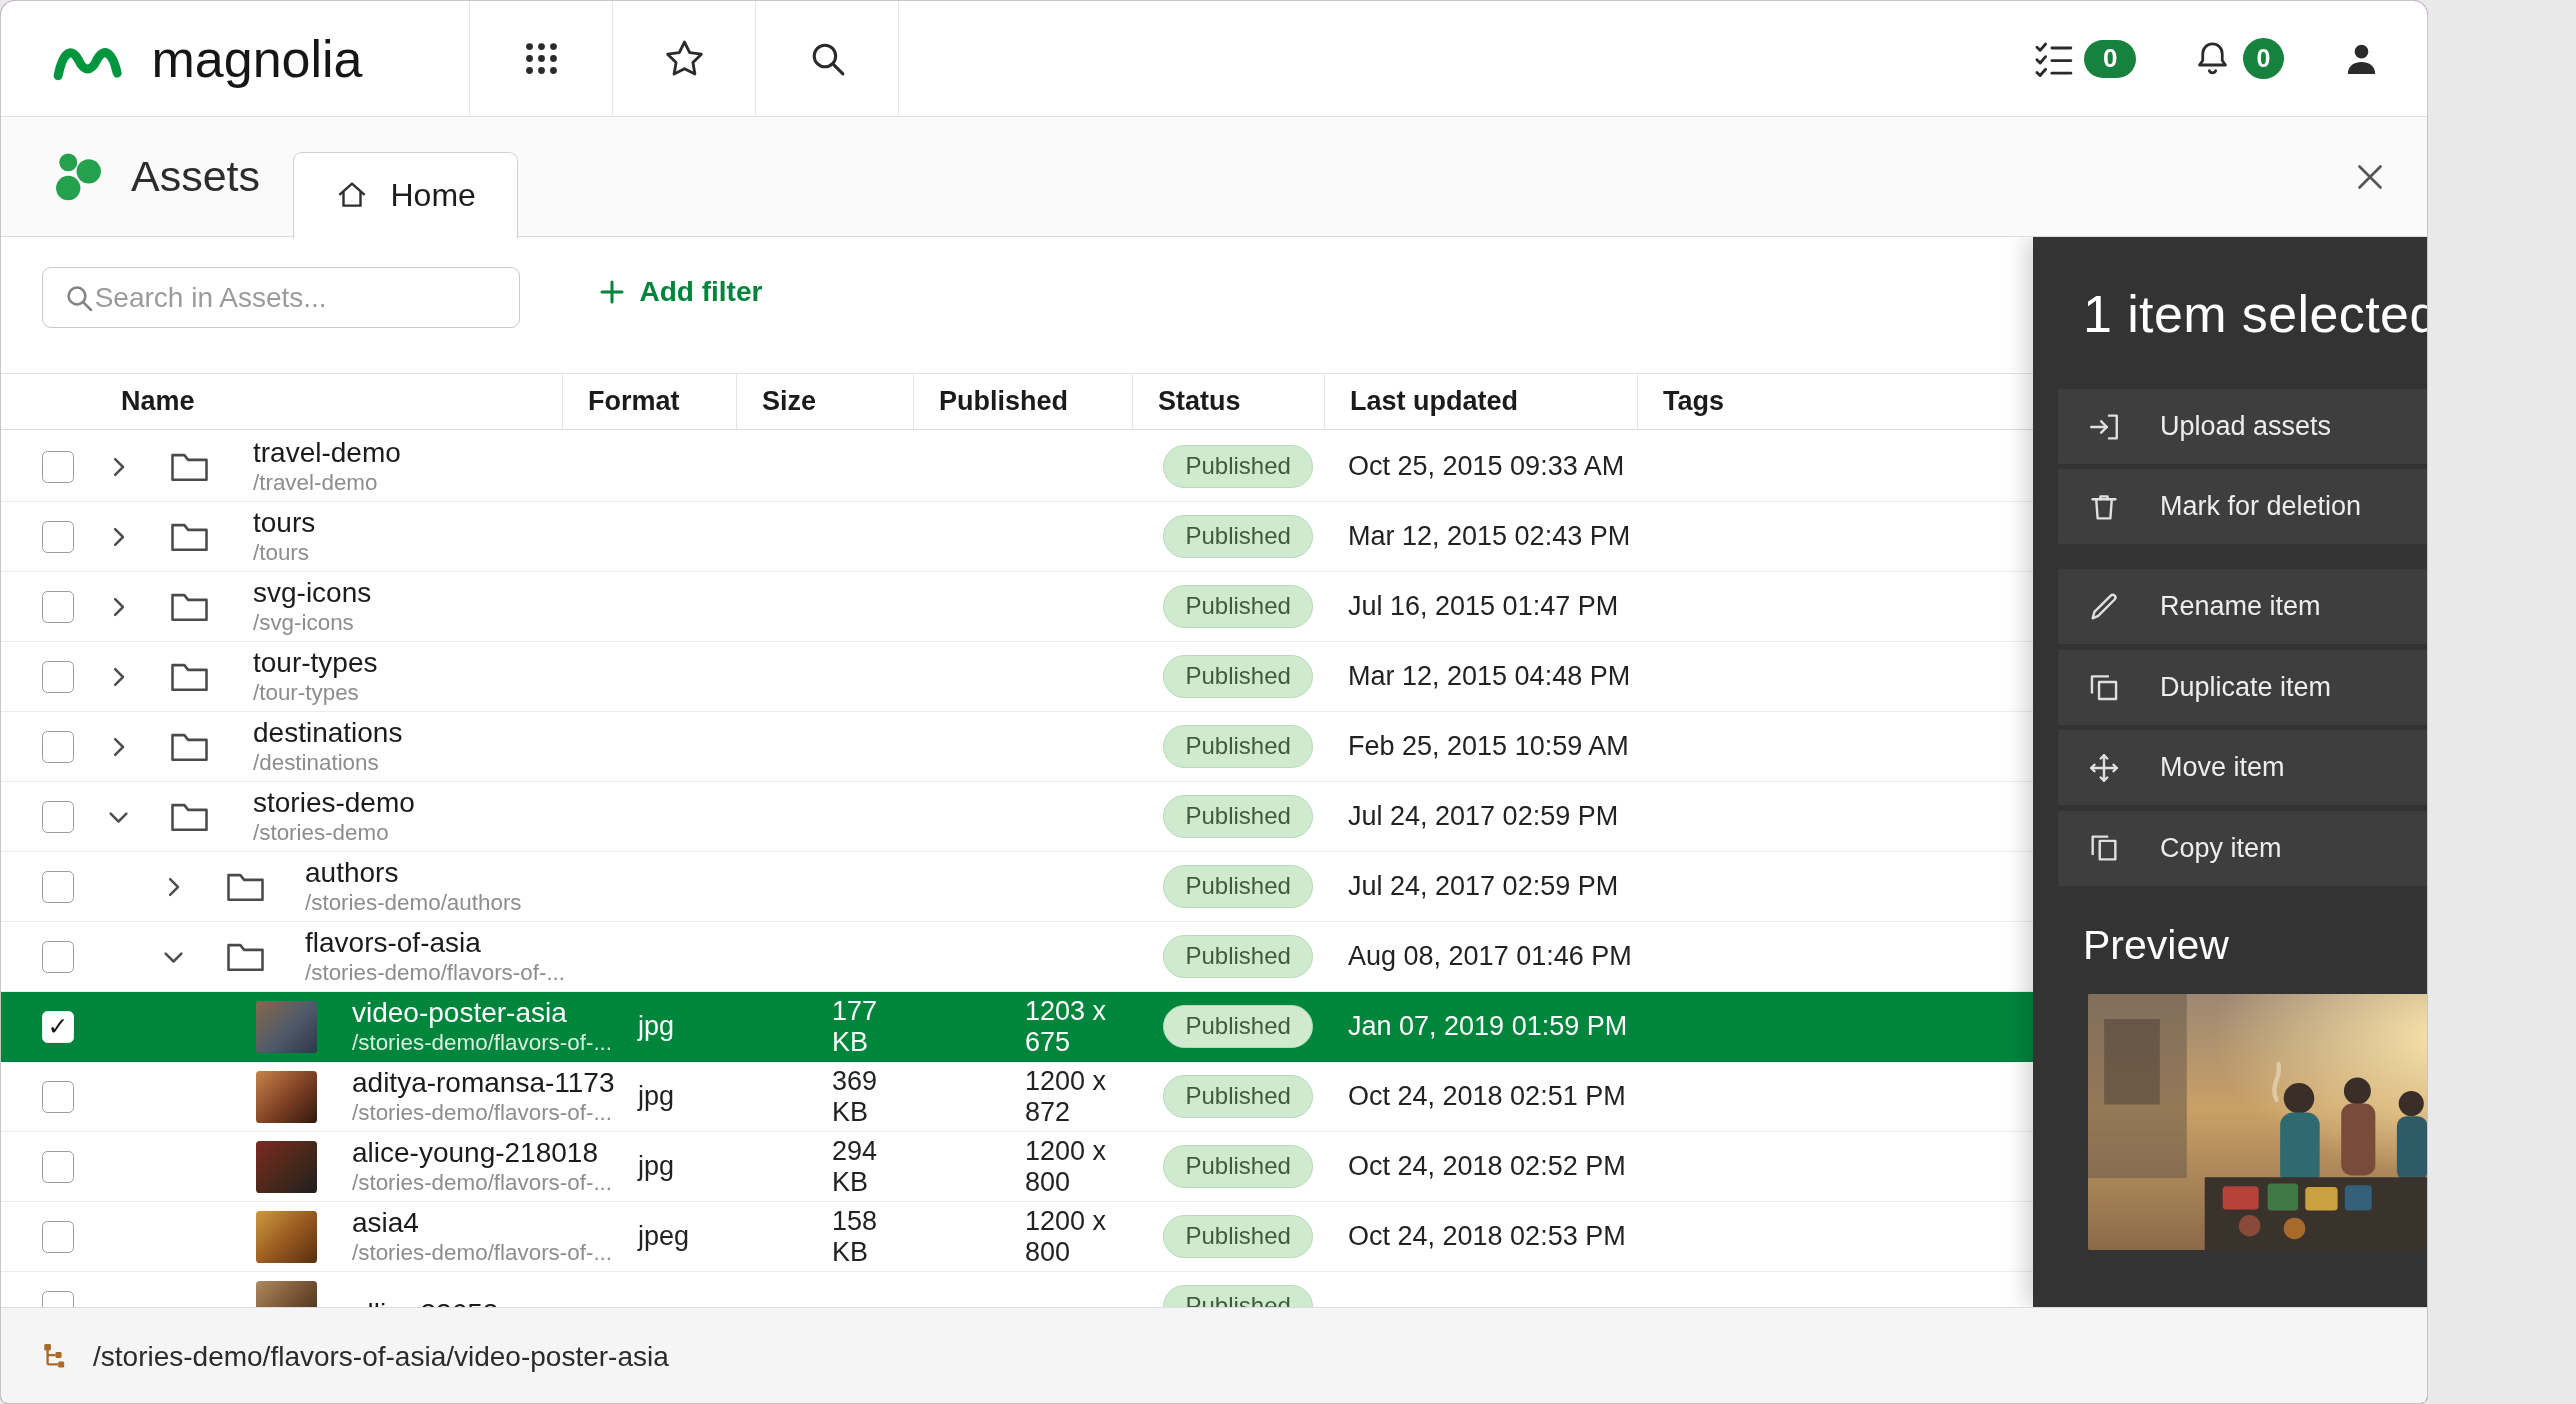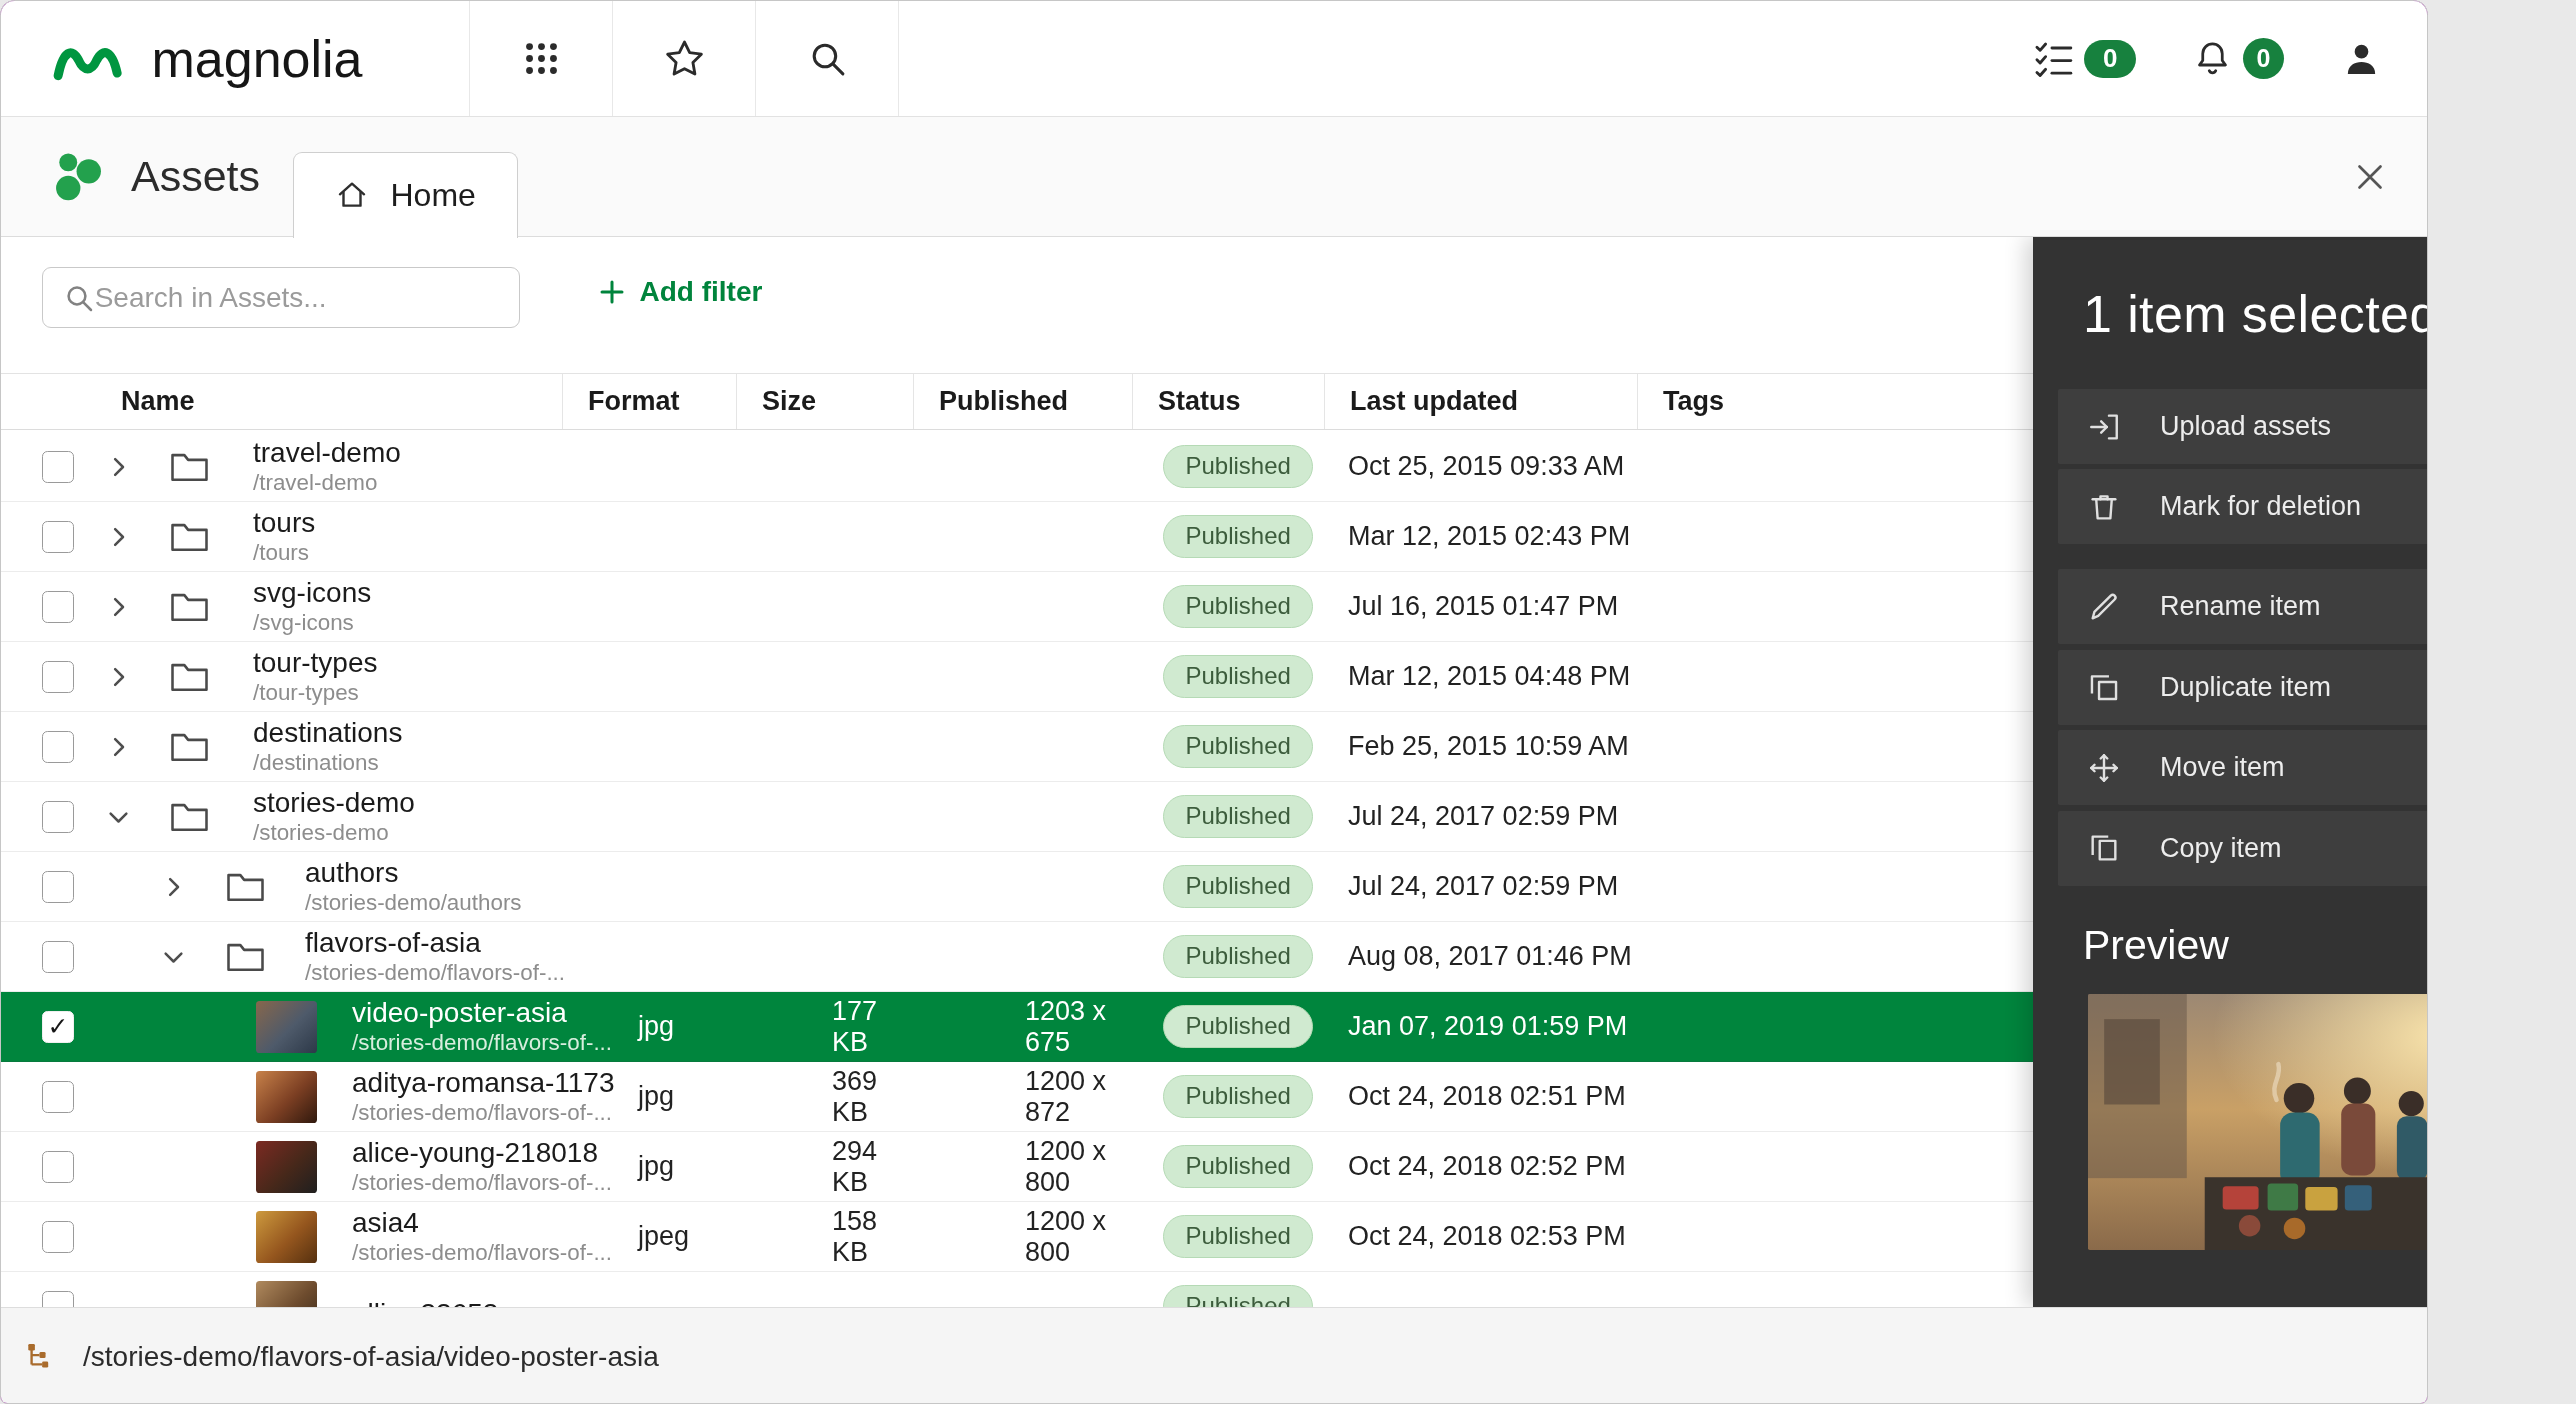--- a/index.html
+++ b/index.html
@@ -75,21 +75,21 @@
   .actions{margin-top:45px}
   .agroup{margin-bottom:25px}
   .abtn{display:flex;align-items:center;gap:39px;height:75px;margin:0 27px 5.4px 25px;background:#3e3e3e;padding-left:29px;cursor:pointer;border-radius:1.8px}
   .aicon{width:34px;height:34px;display:flex;flex:none}
   .albl{font-size:27px;color:#ededed;white-space:nowrap}
   .preview-label{margin:36px 0 0 50px;font-size:41px;color:#fff}
   .preview-img{margin:25px 0 0 55px;width:431px;height:256px;border-radius:1.8px;overflow:hidden;display:flex}
   .pscroll{position:absolute;top:5.4px;right:5.4px;width:12.5px;height:351px;border-radius:7.2px;background:#c9c9c9;opacity:.95;cursor:pointer}
 
   
-  .bottombar{display:flex;align-items:center;height:98px;background:#f5f5f5;border-top:1.8px solid #ddd;padding-left:24px;gap:29px}
+  .bottombar{display:flex;align-items:center;height:98px;background:#f5f5f5;border-top:1.8px solid #ddd;padding-left:40px;gap:23px}
   .path-text{font-size:28px;color:#2b2b2b}
 </style>
 </head>
 <body>
 
 <div class="window">
 
   <div class="topbar">
     <div class="brand">
       <span style="display:flex">

